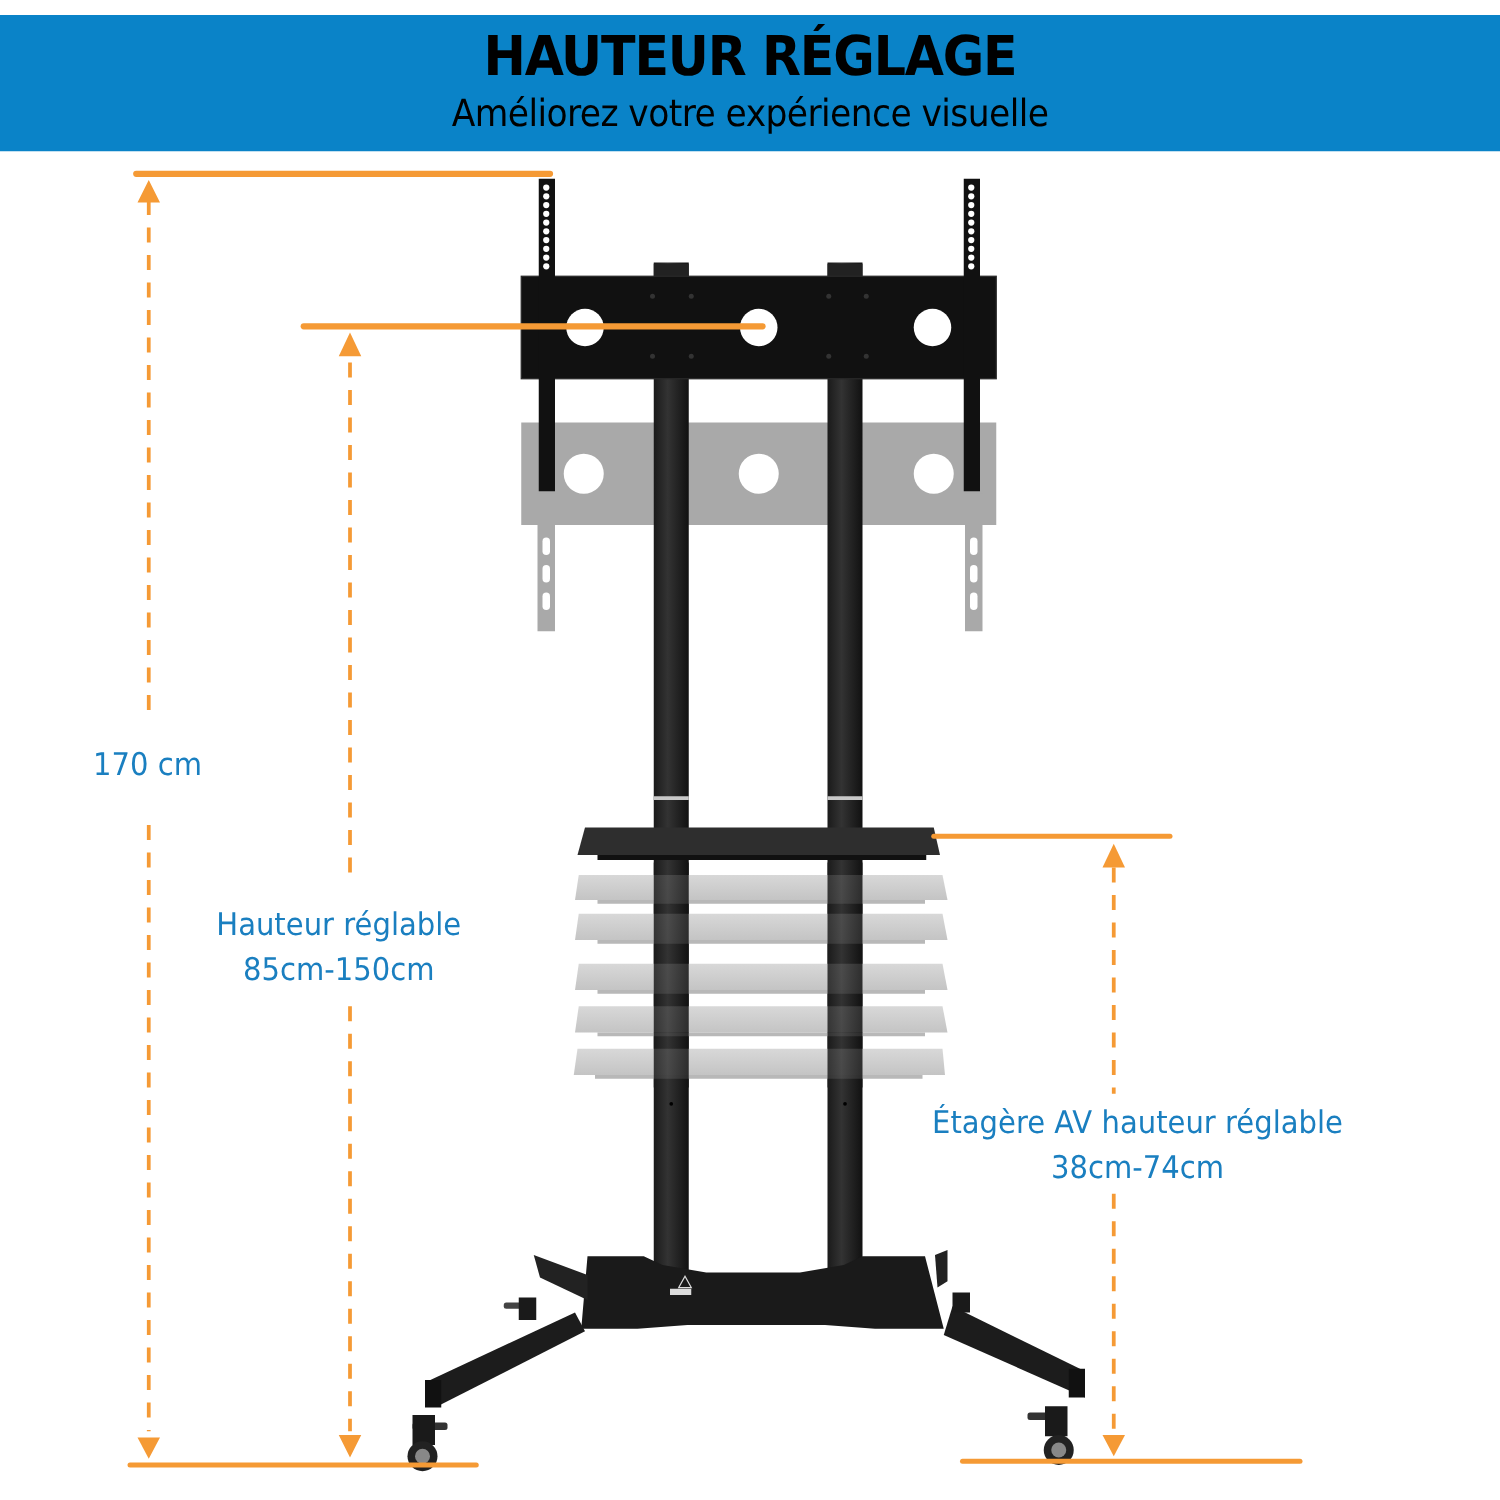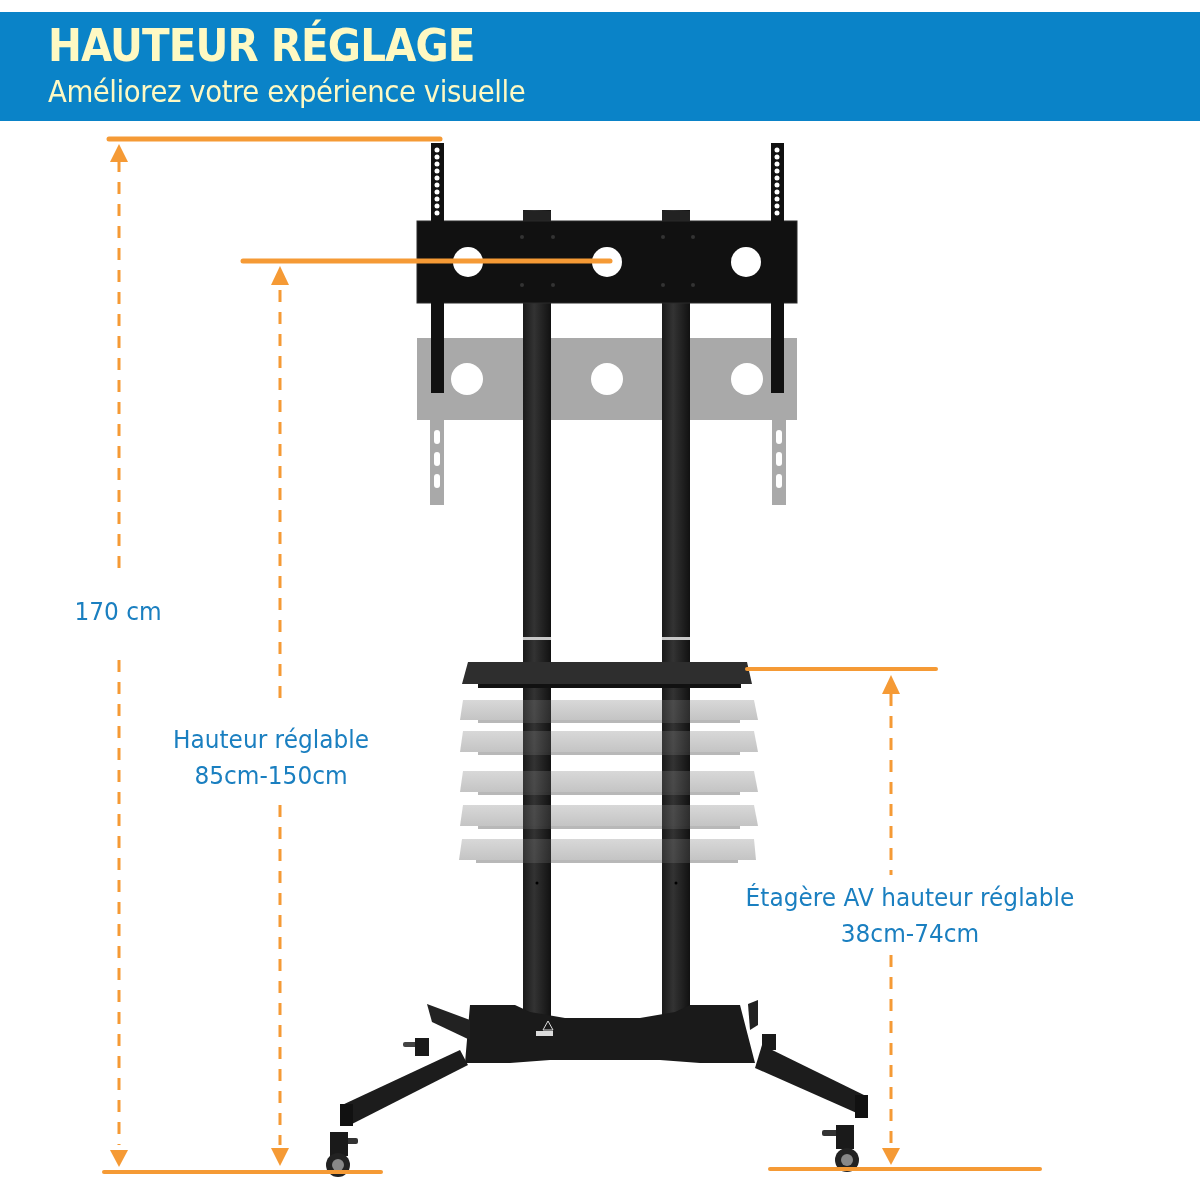--- a/index.html
+++ b/index.html
@@ -2,21 +2,21 @@
 <html><head>
   <meta charset="utf-8">
   <style>
     * { margin: 0; padding: 0; box-sizing: border-box; }
     html, body { width: 1200px; height: 1200px; background: #ffffff; overflow: hidden; }
     body { position: relative; font-family: "DejaVu Sans", "Liberation Sans", sans-serif; }
 
     .banner {
       position: absolute; left: 0; top: 12px; width: 1200px; height: 109px;
       background: #0a83c8;
-      color: #fef9c3;
+      text-align: center; color: #000000;
     }
     .banner-title {
       position: absolute; left: 0; right: 0; top: 8px;
       font-family: "DejaVu Sans", sans-serif;
       font-weight: bold; font-size: 44px; letter-spacing: -1px;
       transform: scaleX(0.92);
     }
     .banner-sub {
       position: absolute; left: 0; right: 0; top: 62px;
       font-family: "DejaVu Sans", sans-serif;

